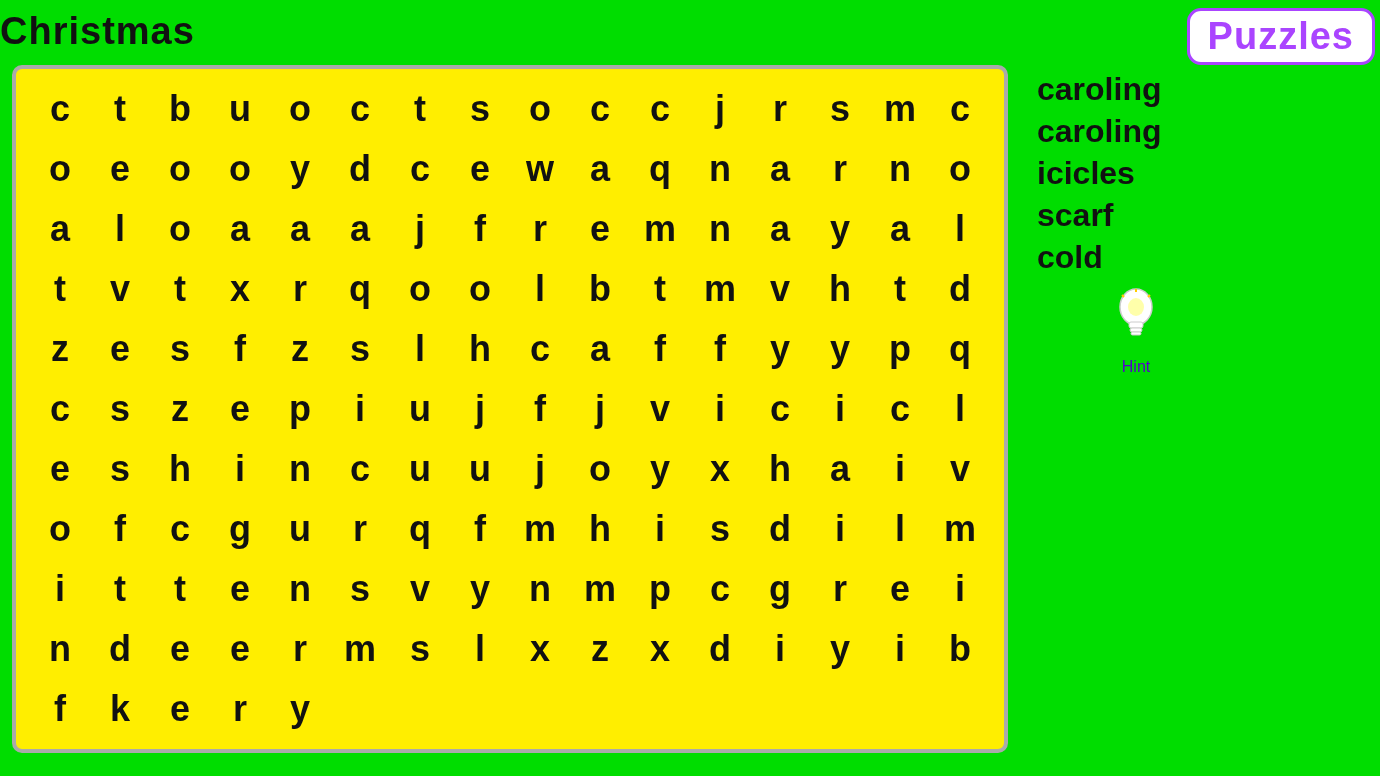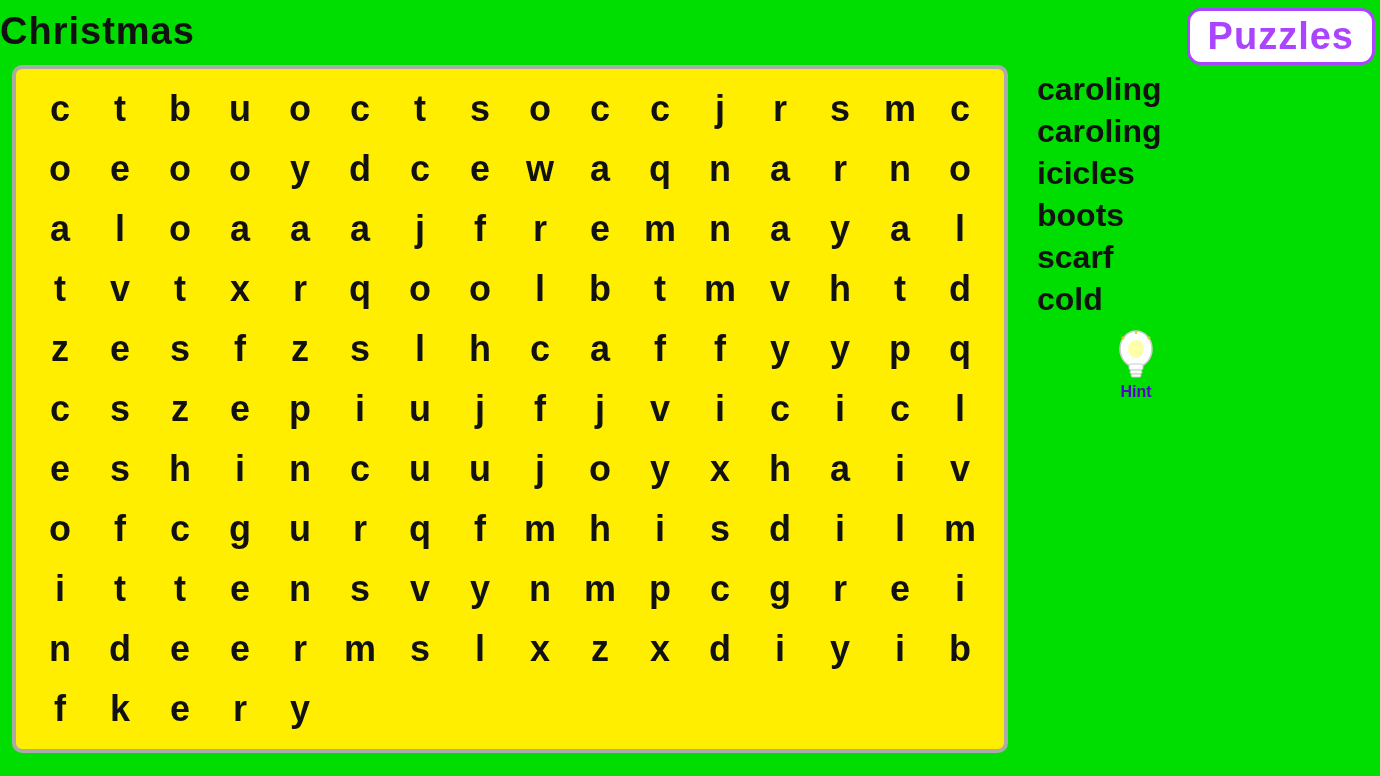--- a/index.html
+++ b/index.html
@@ -89,23 +89,23 @@
 
     #hint-area {
       display: flex;
       flex-direction: column;
       align-items: center;
       margin-top: 10px;
     }
 
     .hint-label {
       font-size: 16px;
-      font-weight: bold;
+      font-weight: normal;
       color: #5500cc;
-      margin-top: 0;
+      margin-top: 17px;
     }
   </style>
 </head>
 <body>
 
 <div id="title">Christmas</div>
 
 <div id="puzzles-badge">Puzzles</div>
 
 <div id="main-area">
@@ -277,21 +277,20 @@
         <div class="grid-cell">r</div>
         <div class="grid-cell">y</div>
       </div>
   </div>
 
   <div id="right-panel" style="display:flex;flex-direction:column;min-width:220px;">
     <div id="word-list">
     <div class="word-item">caroling</div>
         <div class="word-item">caroling</div>
         <div class="word-item">icicles</div>
-        <div class="word-item">boots</div>
         <div class="word-item">scarf</div>
         <div class="word-item">cold</div>
       </div>
     <div id="hint-area">
       <svg width="44" height="54" viewBox="0 0 44 54">
         <ellipse cx="22" cy="20" rx="16" ry="18" fill="white" stroke="#ccc" stroke-width="1.5"></ellipse>
         <rect x="15" y="35" width="14" height="6" rx="2" fill="white" stroke="#ccc" stroke-width="1"></rect>
         <rect x="16" y="41" width="12" height="4" rx="2" fill="white" stroke="#ccc" stroke-width="1"></rect>
         <rect x="17" y="45" width="10" height="3" rx="1.5" fill="white" stroke="#ccc" stroke-width="1"></rect>
         <ellipse cx="22" cy="20" rx="8" ry="9" fill="#ffffaa"></ellipse>

